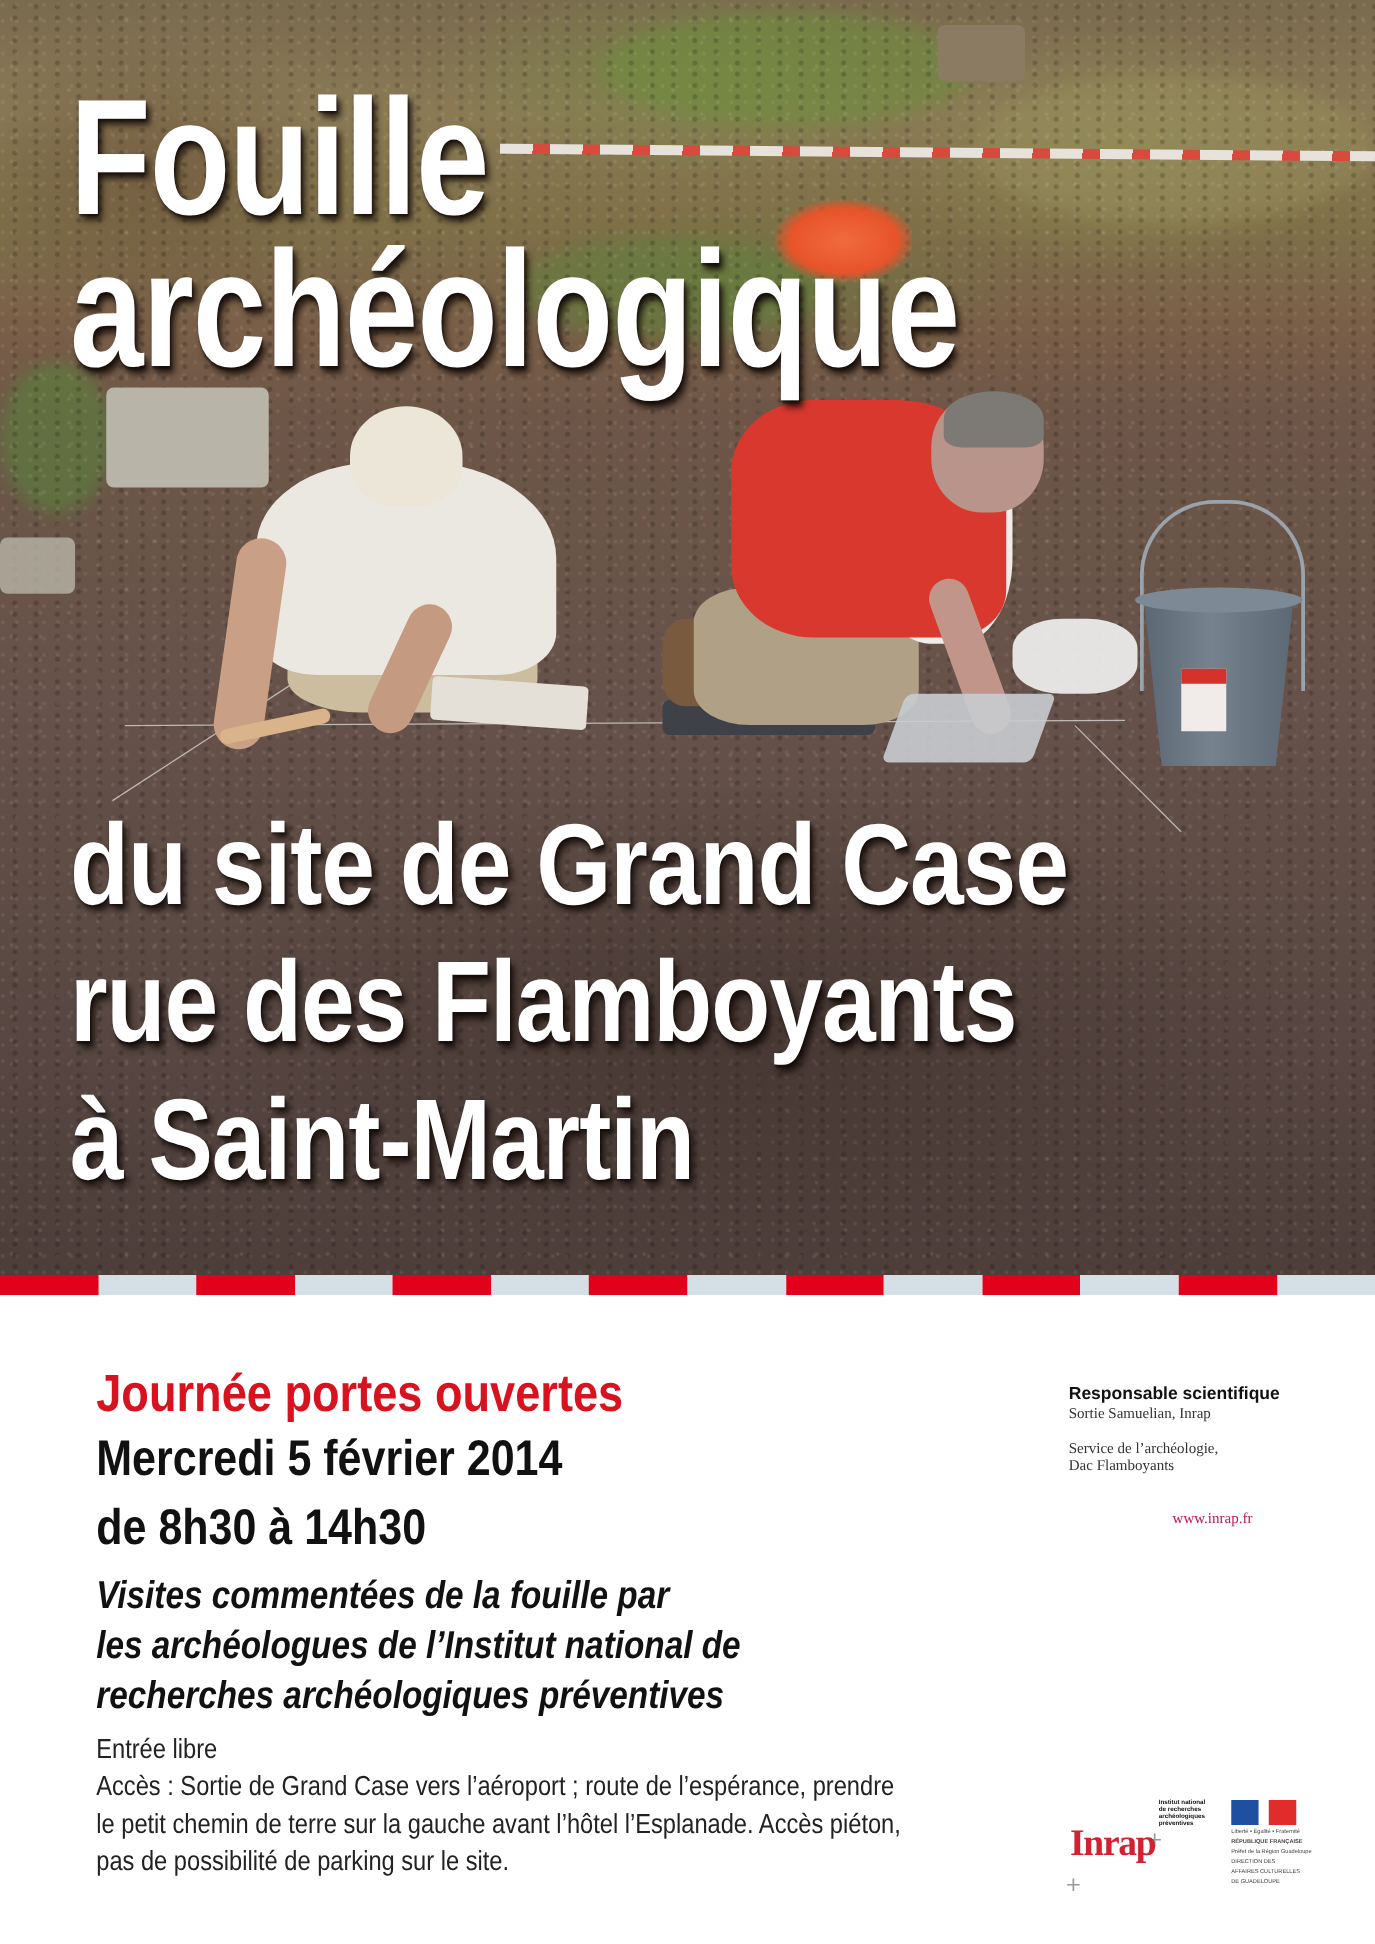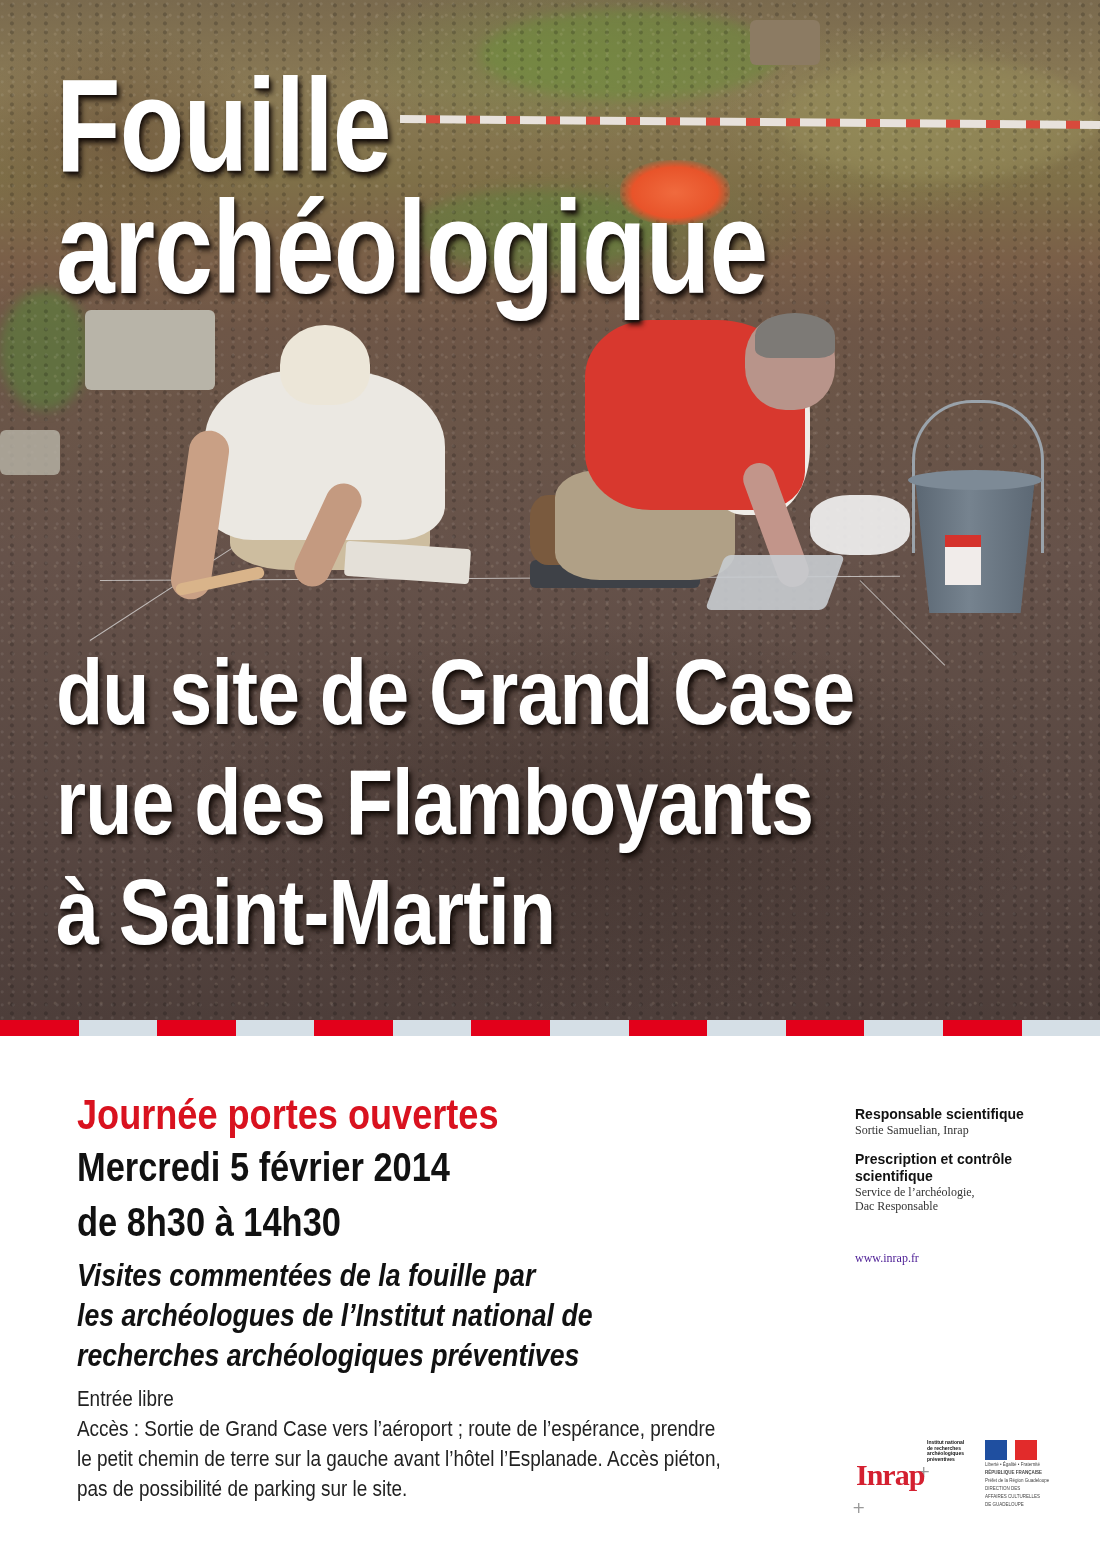--- a/index.html
+++ b/index.html
@@ -90,21 +90,21 @@
     .time-line { color: #111; font-size: 40px; line-height: 55px; transform: scaleX(0.86); }
     .visits { margin-top: 6px; font-style: italic; }
     .visit-line { color: #111; font-size: 31px; line-height: 40px; transform: scaleX(0.86); }
     .practical { margin-top: 8px; }
     .prac-line { color: #222; font-size: 22px; line-height: 30px; font-weight: normal !important; transform: scaleX(0.86); }
 
     .credits { position: absolute; left: 855px; top: 1106px; width: 230px; }
     .credit-block { margin-bottom: 14px; }
     .credit-label { font-family: "Liberation Sans", sans-serif; font-weight: bold; font-size: 14px; line-height: 17px; color: #111; }
     .credit-value { font-family: "Liberation Serif", serif; font-size: 12px; line-height: 14px; color: #333; }
-    .website { font-family: "Liberation Serif", serif; font-size: 12px; color: #4c1d95; margin-top: 38px; display: block; text-decoration: none; }
+    .website { font-family: "Liberation Serif", serif; font-size: 12px; color: #be185d; margin-top: 28px; display: block; text-decoration: none; text-align: center; }
 
     
     .logo-inrap { position: absolute; left: 852px; top: 1440px; width: 120px; height: 80px; }
     .inrap-word { position: absolute; left: 4px; top: 18px; font-family: "Liberation Serif", serif; font-weight: bold; font-size: 30px; color: #d42030; letter-spacing: -1px; }
     .inrap-tag { position: absolute; left: 75px; top: 0px; width: 44px; font-family: "Liberation Sans", sans-serif; font-size: 5px; line-height: 5.5px; font-weight: bold; color: #111; }
     .plus { position: absolute; font-size: 16px; color: #999; font-family: "DejaVu Sans", sans-serif; }
     .plus-a { left: 65px; top: 22px; }
     .plus-b { left: 0px; top: 58px; }
 
     .logo-rf { position: absolute; left: 985px; top: 1440px; width: 80px; height: 80px; }
@@ -200,23 +200,22 @@
     <span class="cond prac-line">pas de possibilité de parking sur le site.</span>
   </div>
 </div>
 
 <div class="credits">
   <div class="credit-block">
     <div class="credit-label">Responsable scientifique</div>
     <div class="credit-value">Sortie Samuelian, Inrap</div>
   </div>
   <div class="credit-block">
-    <div class="credit-label">Prescription et contrôle scientifique</div>
     <div class="credit-value">Service de l’archéologie,</div>
-    <div class="credit-value">Dac Responsable</div>
+    <div class="credit-value">Dac Flamboyants</div>
   </div>
   <a class="website">www.inrap.fr</a>
 </div>
 
 <div class="logo-inrap">
   <div class="inrap-tag">Institut national de recherches archéologiques préventives</div>
   <span class="plus plus-a">+</span>
   <span class="inrap-word">Inrap</span>
   <span class="plus plus-b">+</span>
 </div>

